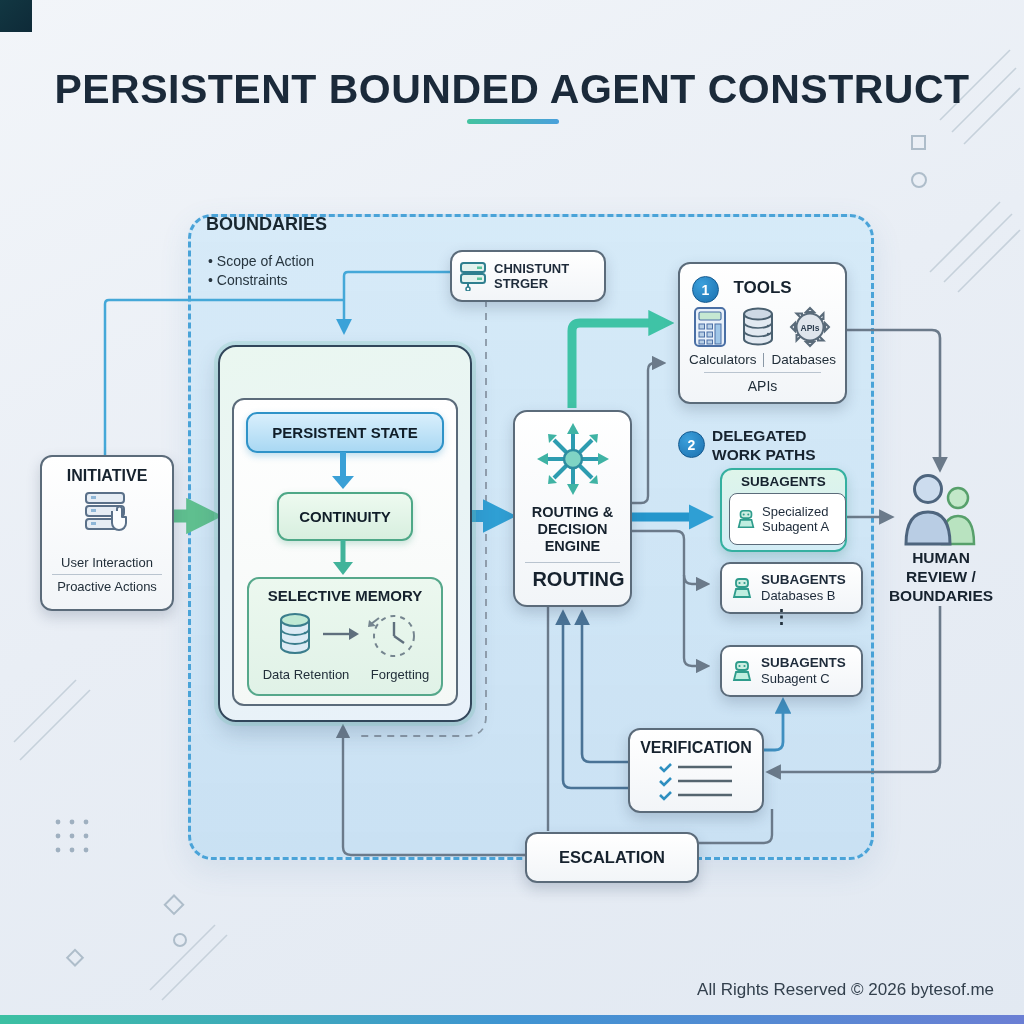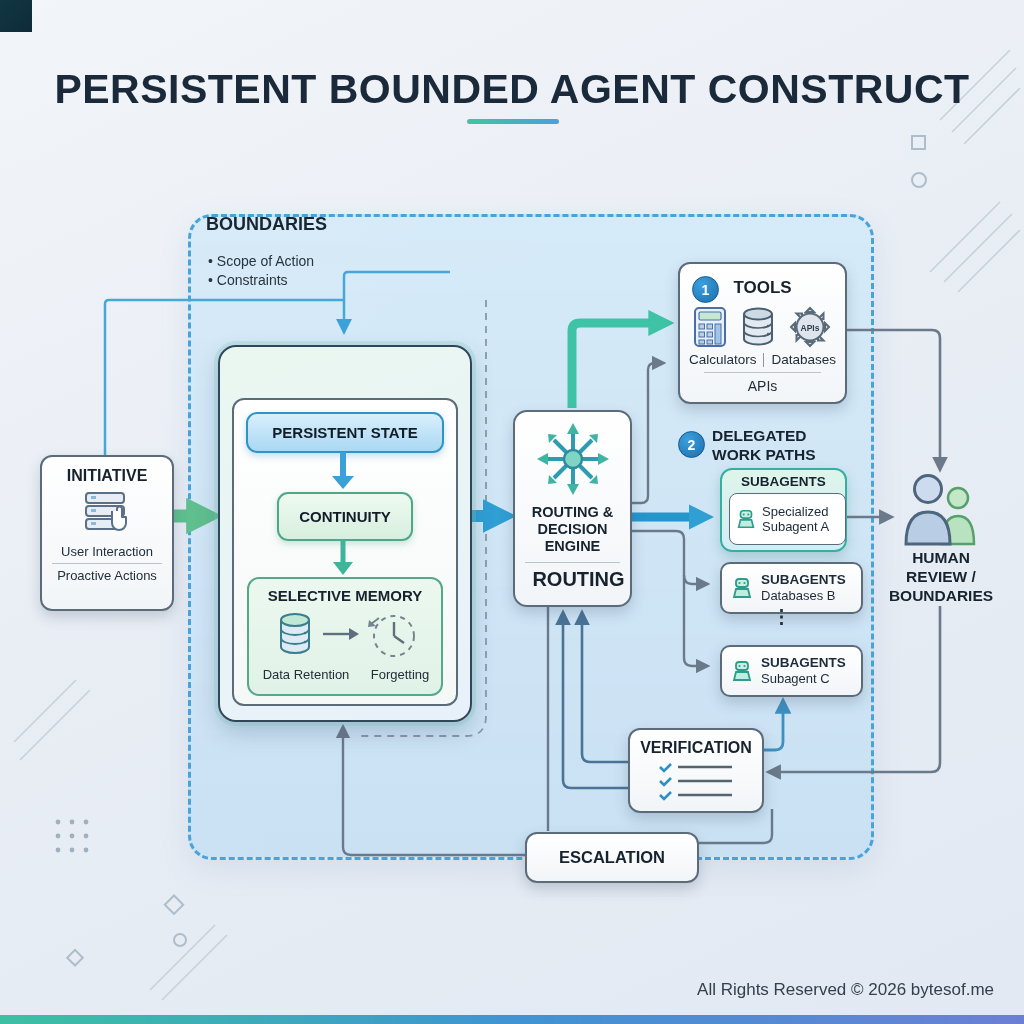--- a/index.html
+++ b/index.html
@@ -144,20 +144,34 @@
     <path d="M628 762 H590 Q582 762 582 754 V614" stroke="#4a7396" stroke-width="2.6" marker-end="url(#aSlate)"></path>
     <path d="M628 788 H571 Q563 788 563 780 V614" stroke="#4a7396" stroke-width="2.6" marker-end="url(#aSlate)"></path>
 
     <path d="M760 750 H775 Q783 750 783 742 V702" stroke="#3f8fc0" stroke-width="2.8" marker-end="url(#aBlueM)"></path>
 
     <line x1="548" y1="604" x2="548" y2="831" stroke="#6b7a8a" stroke-width="2.4"></line>
     <path d="M527 855 H351 Q343 855 343 847 V728" stroke="#6b7a8a" stroke-width="2.4" marker-end="url(#aGray)"></path>
     <path d="M772 809 V835 Q772 843 764 843 H699" stroke="#6b7a8a" stroke-width="2.4"></path>
   </svg>
 
+  <div class="card" style="left:450px;top:250px;width:136px;height:48px;display:flex;align-items:center;gap:8px;padding:0 8px;">
+    <svg width="26" height="30" viewBox="0 0 26 30">
+      <rect x="1" y="2" width="24" height="9" rx="2.5" fill="#e3f2ee" stroke="#2f7f8f" stroke-width="2"></rect>
+      <rect x="1" y="13" width="24" height="9" rx="2.5" fill="#e3f2ee" stroke="#2f7f8f" stroke-width="2"></rect>
+      <rect x="17" y="5.5" width="5" height="2.5" fill="#59c39a"></rect>
+        <rect x="17" y="16.5" width="5" height="2.5" fill="#59c39a"></rect>
+      <line x1="8" y1="22" x2="8" y2="27" stroke="#2f7f8f" stroke-width="2"></line>
+      <circle cx="8" cy="28" r="2" fill="#fff" stroke="#2f7f8f" stroke-width="1.5"></circle>
+    </svg>
+    <div style="font-size:13px;font-weight:800;line-height:15px;">
+      <div>CHNISTUNT</div>
+      <div>STRGER</div>
+    </div>
+  </div>
 
   <div class="abs agent-core"></div>
   <div class="abs hdr" style="left:212px;top:362px;width:250px;font-size:20px;margin-top:32px;">AGENT CORE</div>
   <div class="abs agent-inner"></div>
 
   <div class="pill pill-blue">PERSISTENT STATE</div>
   <svg class="abs" style="left:330px;top:452px;" width="26" height="38" fill="none">
     <line x1="13" y1="0" x2="13" y2="26" stroke="#3aa0d6" stroke-width="6"></line>
       <path d="M2 24 L13 37 L24 24 z" fill="#3aa0d6"></path>
   </svg>
@@ -195,21 +209,21 @@
     <div class="hdr" style="font-size:16px;margin-top:10px;text-align:center;">INITIATIVE</div>
     <svg style="display:block;margin:6px auto 0;" width="54" height="48" viewBox="0 0 54 48">
       <rect x="6" y="2" width="38" height="10" rx="3" fill="#e6edf5" stroke="#5a7089" stroke-width="2"></rect>
       <rect x="6" y="15" width="38" height="10" rx="3" fill="#e6edf5" stroke="#5a7089" stroke-width="2"></rect>
       <rect x="6" y="28" width="38" height="10" rx="3" fill="#e6edf5" stroke="#5a7089" stroke-width="2"></rect>
       <rect x="11" y="5" width="5" height="3" fill="#8fb7d8"></rect>
         <rect x="11" y="18" width="5" height="3" fill="#8fb7d8"></rect>
         <rect x="11" y="31" width="5" height="3" fill="#8fb7d8"></rect>
       <path d="M32 20 v12 a7 7 0 0 0 14 0 v-6 h-4 v-8 a2.5 2.5 0 0 0 -5 0 v2" fill="#fbfdff" stroke="#5a7089" stroke-width="2" stroke-linejoin="round"></path>
     </svg>
-    <div class="small nowrap" style="margin-top:5px;">User Interaction</div>
+    <div class="small nowrap" style="margin-top:16px;">User Interaction</div>
     <div class="divline"></div>
     <div class="small nowrap">Proactive Actions</div>
   </div>
 
   <div class="card" style="left:513px;top:410px;width:115px;height:193px;border-radius:14px;">
     <svg style="display:block;margin:10px auto 0;" width="74" height="74" viewBox="0 0 74 74">
       <g stroke="#2d9cb0" stroke-width="4" fill="none">
         <line x1="37" y1="37" x2="37" y2="10"></line>
           <line x1="37" y1="37" x2="37" y2="64"></line>
         <line x1="37" y1="37" x2="10" y2="37"></line>

